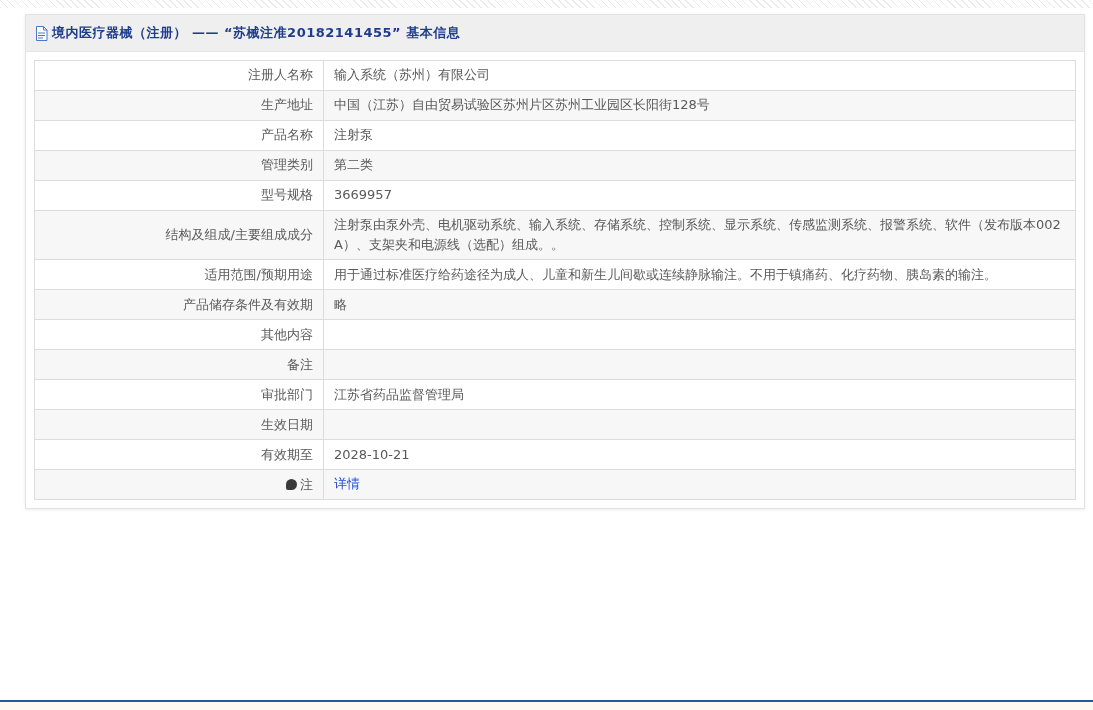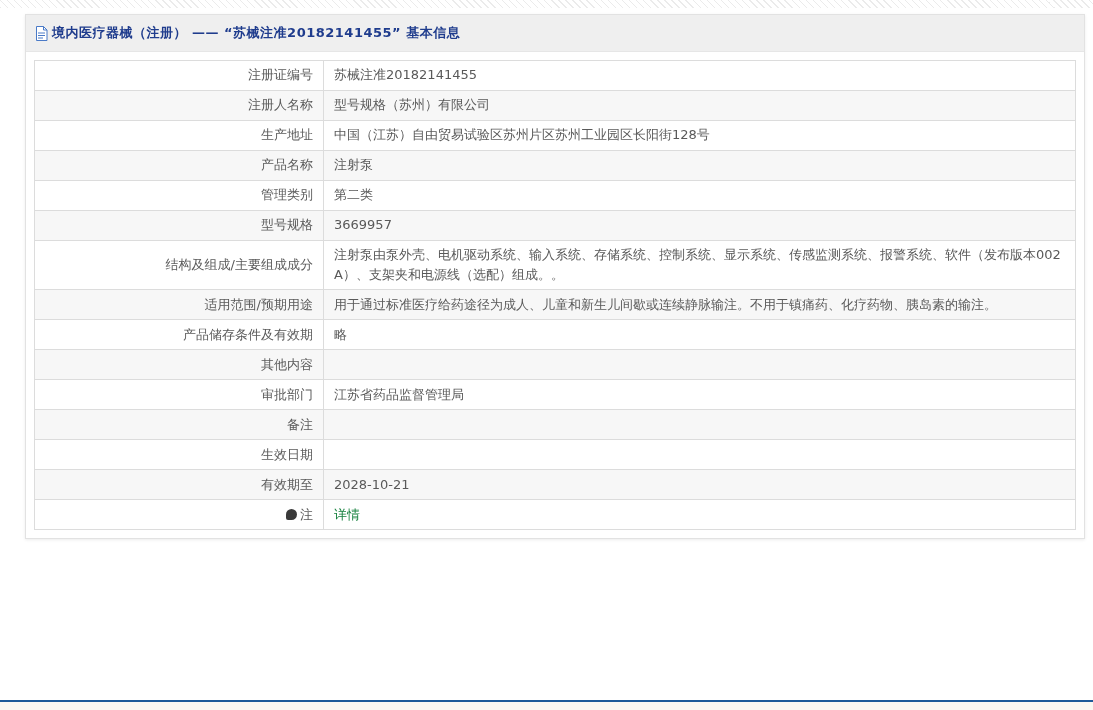--- a/index.html
+++ b/index.html
@@ -43,21 +43,21 @@
     line-height:1.55;
     box-sizing:border-box;
     background:#ffffff;
   }
   table.info tr:nth-child(even) td{background:#f7f7f7;}
   td.label-cell{
     width:289px;text-align:right;color:#5a5a5a;
     white-space:nowrap;overflow:hidden;
   }
   td.value-cell{text-align:left;word-break:break-all;}
-  td.value-cell a{color:#15803d;text-decoration:none;}
+  td.value-cell a{color:#1d4ed8;text-decoration:none;font-family:Liberation Mono, monospace;}
   .note-icon{
     display:inline-block;width:11px;height:11px;margin-right:3px;
     background:#3a3a3a;border-radius:50% 50% 50% 2px;
     vertical-align:-1px;
   }
   .footer-line{
     position:absolute;left:0;top:700px;width:1093px;height:2px;
     background:#1e5a99;
   }
   .footer-area{
@@ -78,26 +78,22 @@
       <line x1="3" y1="7" x2="10" y2="7" stroke="#4a7ac7" stroke-width="1"></line>
       <line x1="3" y1="9.5" x2="10" y2="9.5" stroke="#4a7ac7" stroke-width="1"></line>
       <line x1="3" y1="12" x2="8" y2="12" stroke="#4a7ac7" stroke-width="1"></line>
     </svg>
     <span class="panel-title">境内医疗器械（注册） —— “苏械注准20182141455” 基本信息</span>
   </div>
   <div class="panel-body">
     <table class="info">
       <tbody>
           <tr>
-            <td class="label-cell">注册证编号</td>
-            <td class="value-cell">苏械注准20182141455</td>
-          </tr>
-          <tr>
             <td class="label-cell">注册人名称</td>
-            <td class="value-cell">型号规格（苏州）有限公司</td>
+            <td class="value-cell">输入系统（苏州）有限公司</td>
           </tr>
           <tr>
             <td class="label-cell">生产地址</td>
             <td class="value-cell">中国（江苏）自由贸易试验区苏州片区苏州工业园区长阳街128号</td>
           </tr>
           <tr>
             <td class="label-cell">产品名称</td>
             <td class="value-cell">注射泵</td>
           </tr>
           <tr>
@@ -118,26 +114,26 @@
           </tr>
           <tr>
             <td class="label-cell">产品储存条件及有效期</td>
             <td class="value-cell">略</td>
           </tr>
           <tr>
             <td class="label-cell">其他内容</td>
             <td class="value-cell"></td>
           </tr>
           <tr>
+            <td class="label-cell">备注</td>
+            <td class="value-cell"></td>
+          </tr>
+          <tr>
             <td class="label-cell">审批部门</td>
             <td class="value-cell">江苏省药品监督管理局</td>
-          </tr>
-          <tr>
-            <td class="label-cell">备注</td>
-            <td class="value-cell"></td>
           </tr>
           <tr>
             <td class="label-cell">生效日期</td>
             <td class="value-cell"></td>
           </tr>
           <tr>
             <td class="label-cell">有效期至</td>
             <td class="value-cell">2028-10-21</td>
           </tr>
           <tr>

